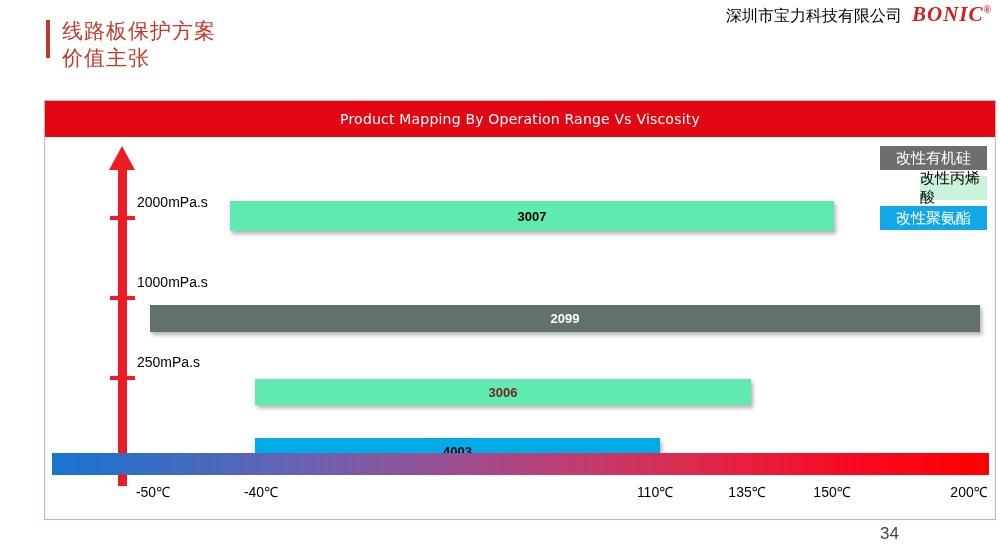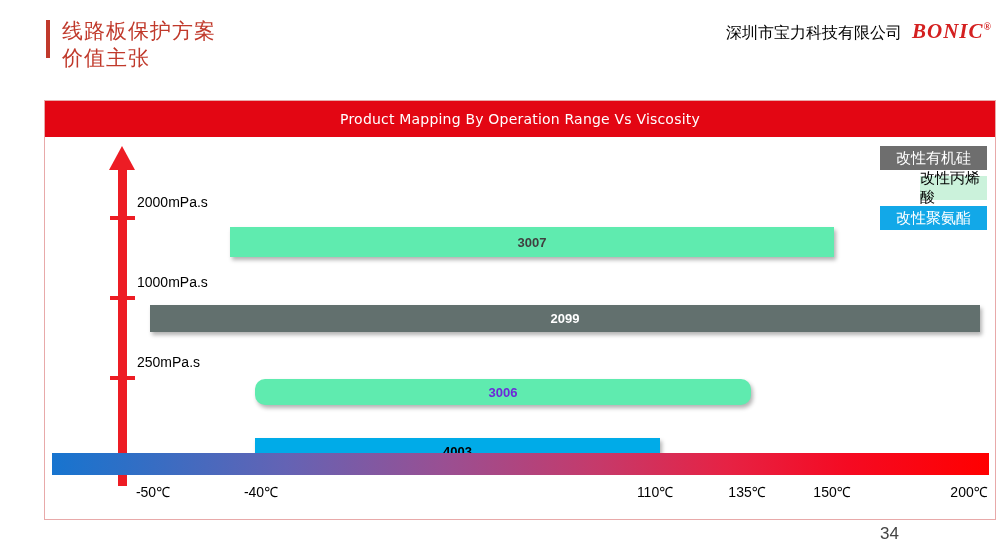--- a/index.html
+++ b/index.html
@@ -18,21 +18,20 @@
 
   
   #company-line {
     position: absolute;
     top: 2px;
     right: 8px;
     display: flex;
     align-items: baseline;
     gap: 10px;
     white-space: nowrap;
-    margin-top: 17px;
   }
   #brand-name {
     font-family: "Liberation Serif", serif;
     font-style: italic;
     font-weight: bold;
     font-size: 21px;
     color: #D42020;
     letter-spacing: 1px;
   }
   #brand-reg {
@@ -241,29 +240,29 @@
       <div id="y-axis-shaft"></div>
       <div class="y-tick" style="top:70px"></div>
       <div class="y-tick" style="top:150px"></div>
       <div class="y-tick" style="top:230px"></div>
     </div>
 
     <div class="y-tick-label" style="top:56px">2000mPa.s</div>
     <div class="y-tick-label" style="top:136px">1000mPa.s</div>
     <div class="y-tick-label" style="top:216px">250mPa.s</div>
 
-    <div class="bar" style="left:185px; top:63px; width:604px; height:30px; background:#5FEBAF; color:#404040;margin-top:26px;">
+    <div class="bar" style="left:185px; top:63px; width:604px; height:30px; background:#5FEBAF; color:#000000;">
       <span class="bar-label">3007</span>
     </div>
 
     <div class="bar" style="left:105px; top:167px; width:830px; height:27px; background:#62706E; color:#fff;">
       <span class="bar-label">2099</span>
     </div>
 
-    <div class="bar" style="left:210px; top:241px; width:496px; height:26px; background:#5FEBAF; color:#6d28d9;border-radius:10px;">
+    <div class="bar" style="left:210px; top:241px; width:496px; height:26px; background:#5FEBAF; color:#7f1d1d;">
       <span class="bar-label">3006</span>
     </div>
 
 
     <div class="bar" style="left:210px; top:300px; width:405px; height:26px; background:#00ABE8; color:#000;">
       <span class="bar-label">4003</span>
     </div>
 
     <div id="legend">
       <div class="legend-item" style="background:#6E6E6E; color:#fff;">

